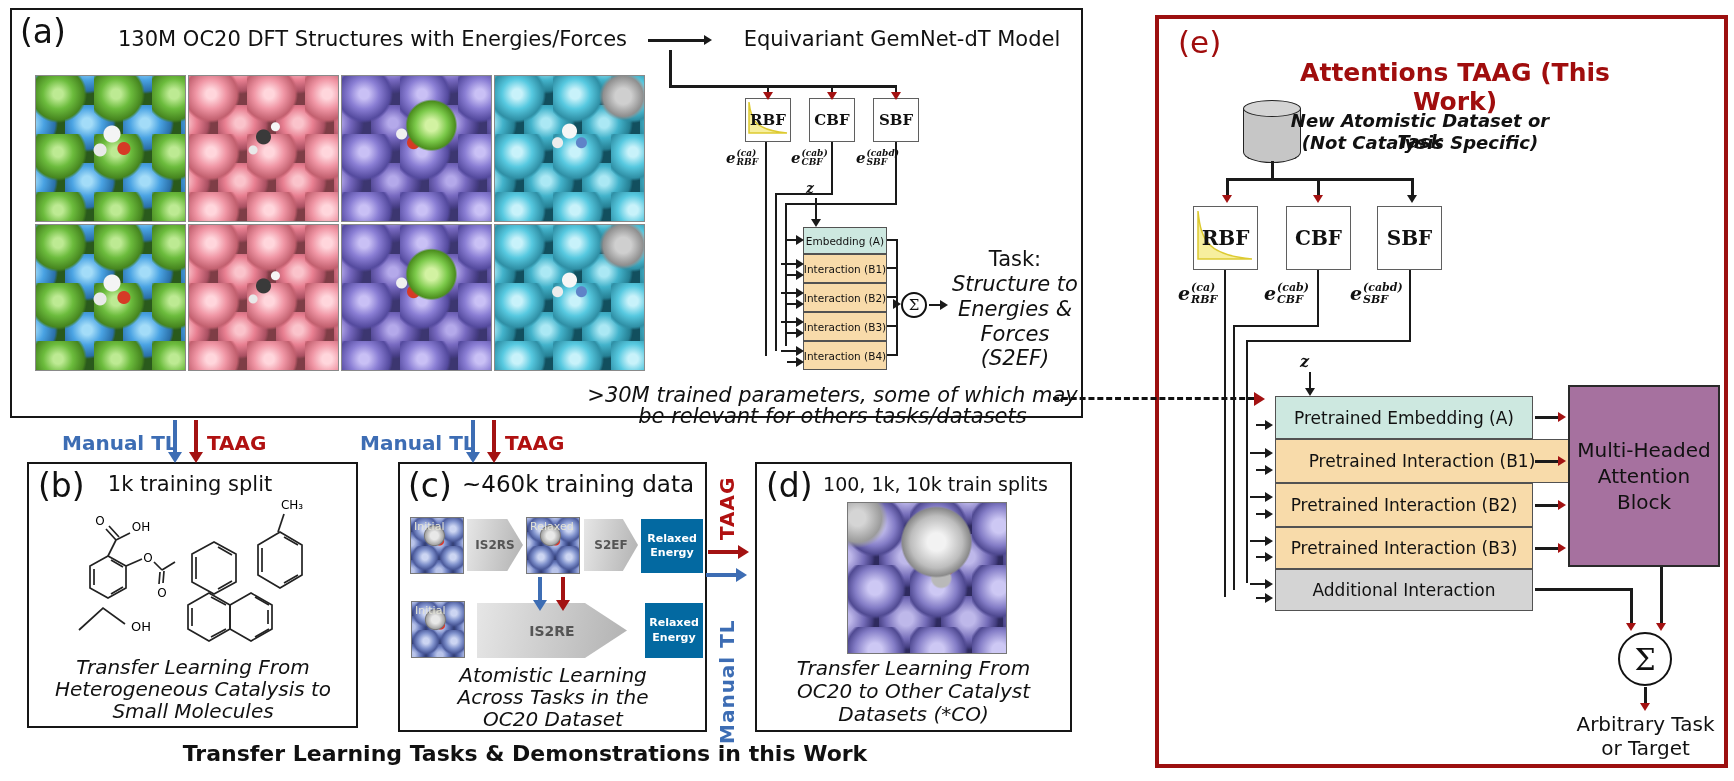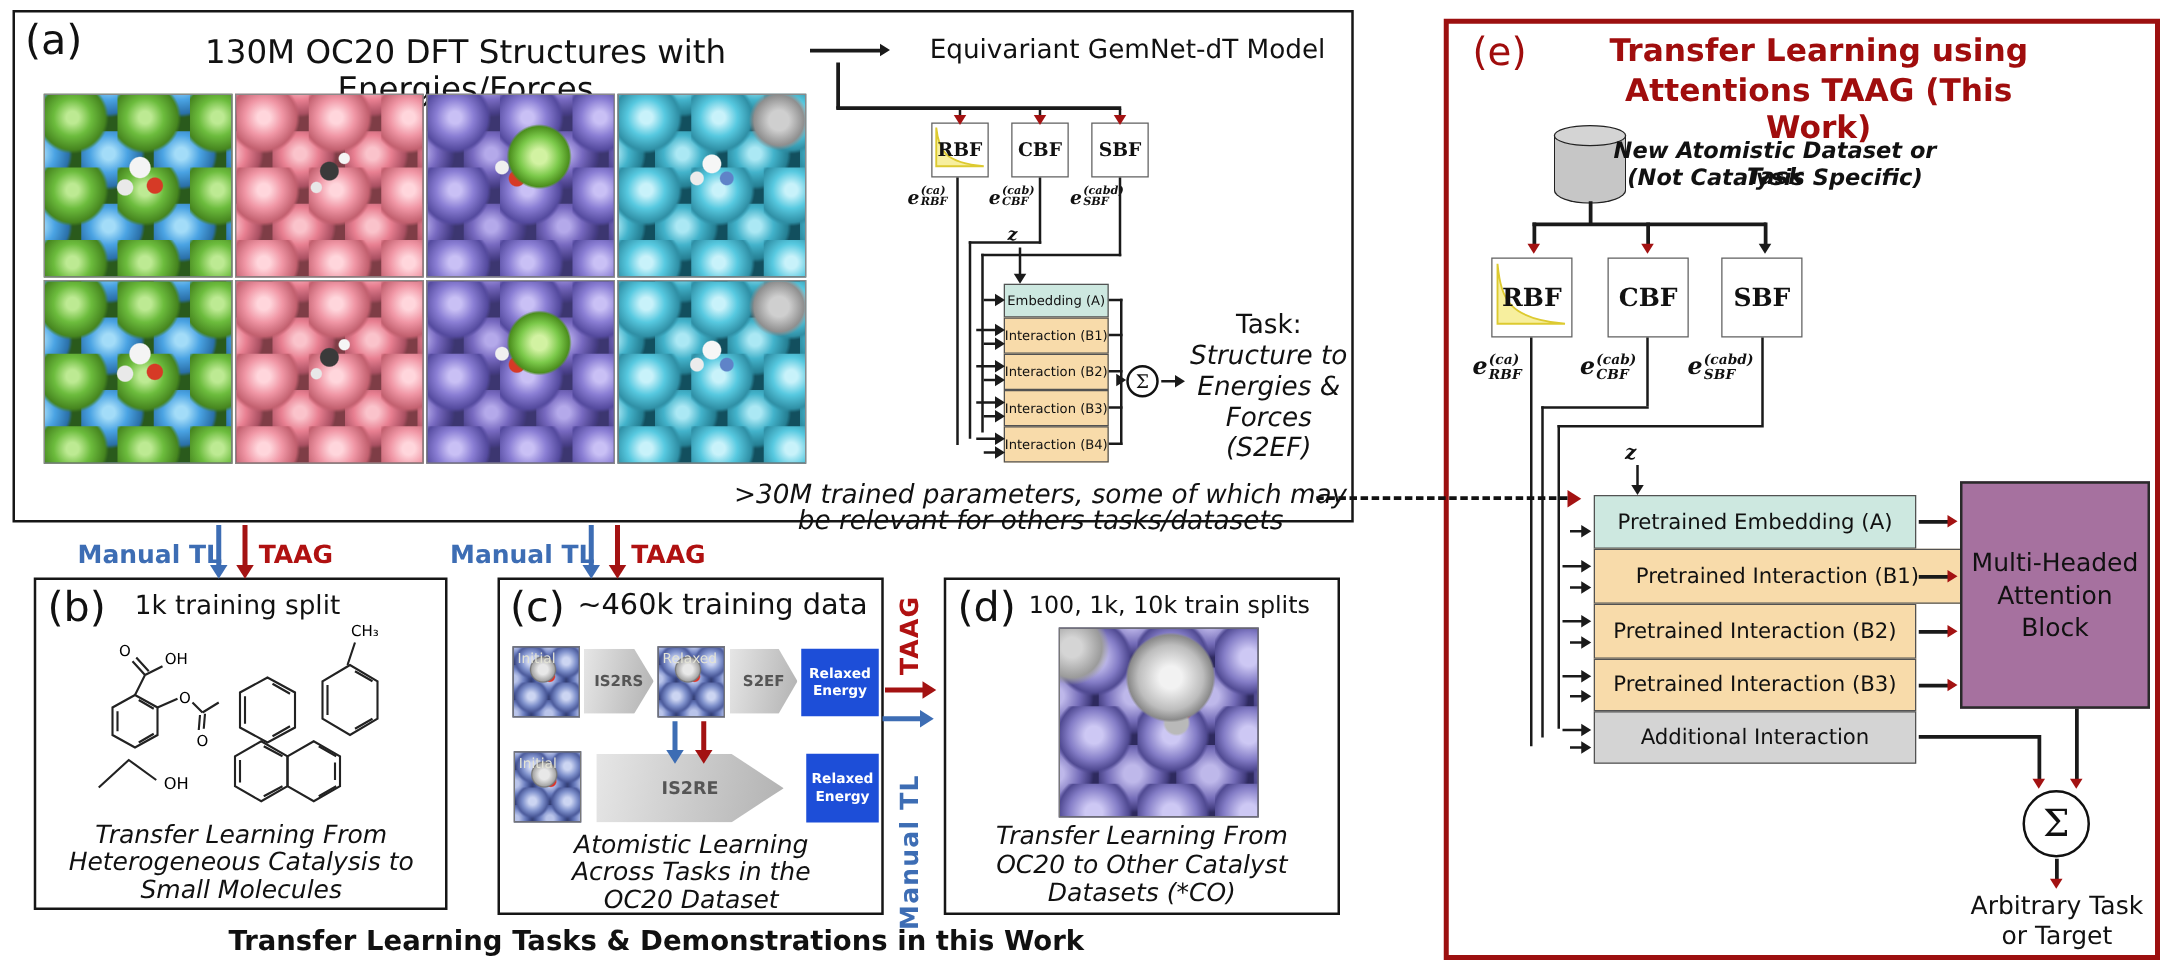--- a/index.html
+++ b/index.html
@@ -31,21 +31,21 @@
   .orange{background:#f8dbaa}
   .gry{background:#d4d4d4}
   .evar{position:absolute;font-family:"DejaVu Serif",serif;font-style:italic;font-weight:bold;
         display:flex;align-items:center;line-height:1}
   .evar .stk{display:flex;flex-direction:column;line-height:1.05;font-style:italic;margin-left:1px}
   .sigma{position:absolute;border:2.5px solid #111;border-radius:50%;background:#fff;box-sizing:border-box;
          display:flex;align-items:center;justify-content:center;font-family:"DejaVu Serif",serif;z-index:2}
   .chev{position:absolute;background:linear-gradient(100deg,#e6e6e6 0%,#c9c9c9 55%,#b2b2b2 100%);
         clip-path:polygon(0 0,72% 0,100% 50%,72% 100%,0 100%);
         display:flex;align-items:center;justify-content:center;color:#555;font-weight:bold}
-  .ebox{position:absolute;background:#1d4ed8;color:#fff;display:flex;align-items:center;justify-content:center;
+  .ebox{position:absolute;background:#0369a1;color:#fff;display:flex;align-items:center;justify-content:center;
         text-align:center;font-size:11px;line-height:1.3;font-weight:bold}
   .vtext{position:absolute;writing-mode:vertical-rl;transform:rotate(180deg);font-weight:bold;
          display:flex;align-items:center;justify-content:center;letter-spacing:1px}
   .cell{position:absolute;box-sizing:border-box;border:1px solid #8a8a8a}
   .pcimg,.pdimg{position:absolute;box-sizing:border-box;border:1px solid #777}
   .imglab{position:absolute;top:2px;left:3px;font-size:11px;color:#e3e3d6}
   svg text{font-family:"DejaVu Sans",sans-serif}
 
   .st-gb{background-color:#2a5a1c;background-image:
     radial-gradient(circle 9px at 51% 40%, #f4f4f4 0 8px, rgba(0,0,0,0) 9px),
@@ -103,21 +103,21 @@
     background-position:0 0,0 0,0 0,0 0,0 0,31px 31px;
     background-repeat:no-repeat,no-repeat,no-repeat,no-repeat,repeat,repeat}
 </style>
 </head>
 <body>
 
 <div id="root">
 
   <div class="panel" style="left:10px;top:8px;width:1073px;height:410px"></div>
   <div class="abs" style="left:20px;top:12px;font-size:33px">(a)</div>
-  <div class="abs ctr" style="left:100px;top:27px;width:545px;font-size:26px">130M OC20 DFT Structures with Energies/Forces</div>
+  <div class="abs ctr" style="left:100px;top:27px;width:545px;font-size:21px">130M OC20 DFT Structures with Energies/Forces</div>
   <i class="wire" style="left:648px;top:39px;width:58px;height:2.5px"></i>
   <i class="ah ah-r" style="left:704px;top:35px"></i>
   <div class="abs ctr" style="left:722px;top:27px;width:360px;font-size:21px">Equivariant GemNet-dT Model</div>
 
   <div class="cell st-gb" style="left:35px;top:75px;width:151px;height:147px"></div>
   <div class="cell st-pk" style="left:188px;top:75px;width:151px;height:147px"></div>
   <div class="cell st-pu" style="left:341px;top:75px;width:151px;height:147px"></div>
   <div class="cell st-cy" style="left:494px;top:75px;width:151px;height:147px"></div>
   <div class="cell st-gb" style="left:35px;top:224px;width:151px;height:147px"></div>
   <div class="cell st-pk" style="left:188px;top:224px;width:151px;height:147px"></div>
@@ -358,21 +358,20 @@
   <div class="abs ctr" style="left:808px;top:473px;width:255px;font-size:19px">100, 1k, 10k train splits</div>
   <div class="pdimg" style="left:847px;top:502px;width:160px;height:152px"></div>
   <div class="abs ctr it" style="left:760px;top:656px;width:307px;font-size:20px">Transfer Learning From</div>
   <div class="abs ctr it" style="left:760px;top:679px;width:307px;font-size:20px">OC20 to Other Catalyst</div>
   <div class="abs ctr bd" style="left:180px;top:741px;width:690px;font-size:22px">Transfer Learning Tasks &amp; Demonstrations in this Work</div>
 
   <div class="abs ctr it" style="left:760px;top:702px;width:307px;font-size:20px">Datasets (*CO)</div>
 
   <div class="panel" style="left:1155px;top:15px;width:573px;height:753px;border:4px solid #9c1010"></div>
   <div class="abs" style="left:1178px;top:24px;font-size:31px;color:#a00d0d">(e)</div>
-  <div class="abs ctr bd" style="left:1255px;top:26px;width:400px;font-size:25px;color:#a00d0d">Transfer Learning using</div>
   <div class="abs ctr bd" style="left:1255px;top:58px;width:400px;font-size:25px;color:#a00d0d">Attentions TAAG (This Work)</div>
 
   <div class="abs" style="left:1243px;top:100px;width:58px;height:63px">
     <div style="position:absolute;left:0;top:8px;width:58px;height:55px;background:#c6c6c6;border:1.5px solid #222;border-top:none;border-radius:0 0 29px 29px / 0 0 11px 11px;box-sizing:border-box"></div>
     <div style="position:absolute;left:0;top:0;width:58px;height:17px;background:#d4d4d4;border:1.5px solid #222;border-radius:50%;box-sizing:border-box"></div>
   </div>
   <div class="abs ctr it bd" style="left:1280px;top:110px;width:280px;font-size:18px">New Atomistic Dataset or Task</div>
   <div class="abs ctr it bd" style="left:1280px;top:132px;width:280px;font-size:18px">(Not Catalysis Specific)</div>
 
   <i class="wire" style="left:1271px;top:161px;width:2.5px;height:18px"></i>

